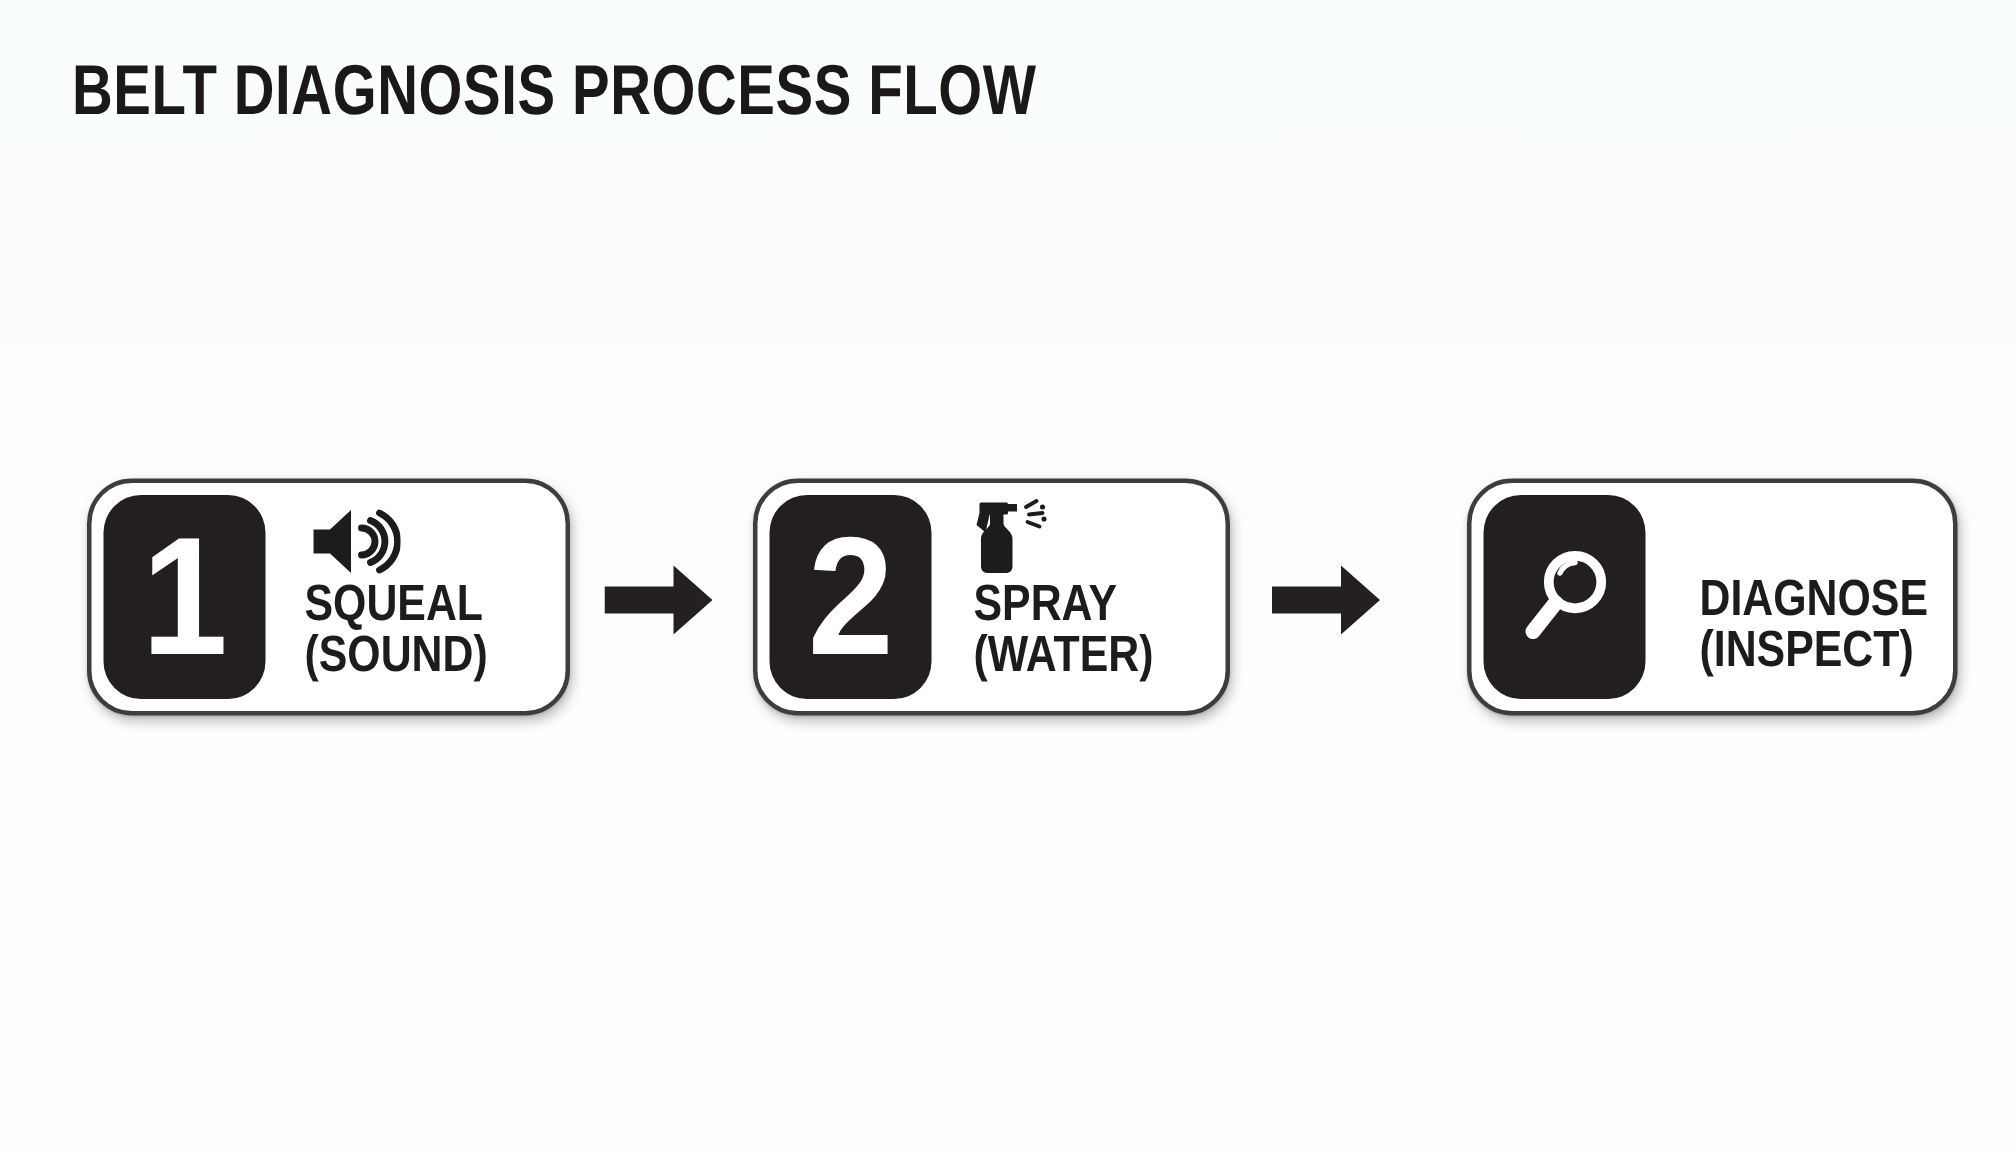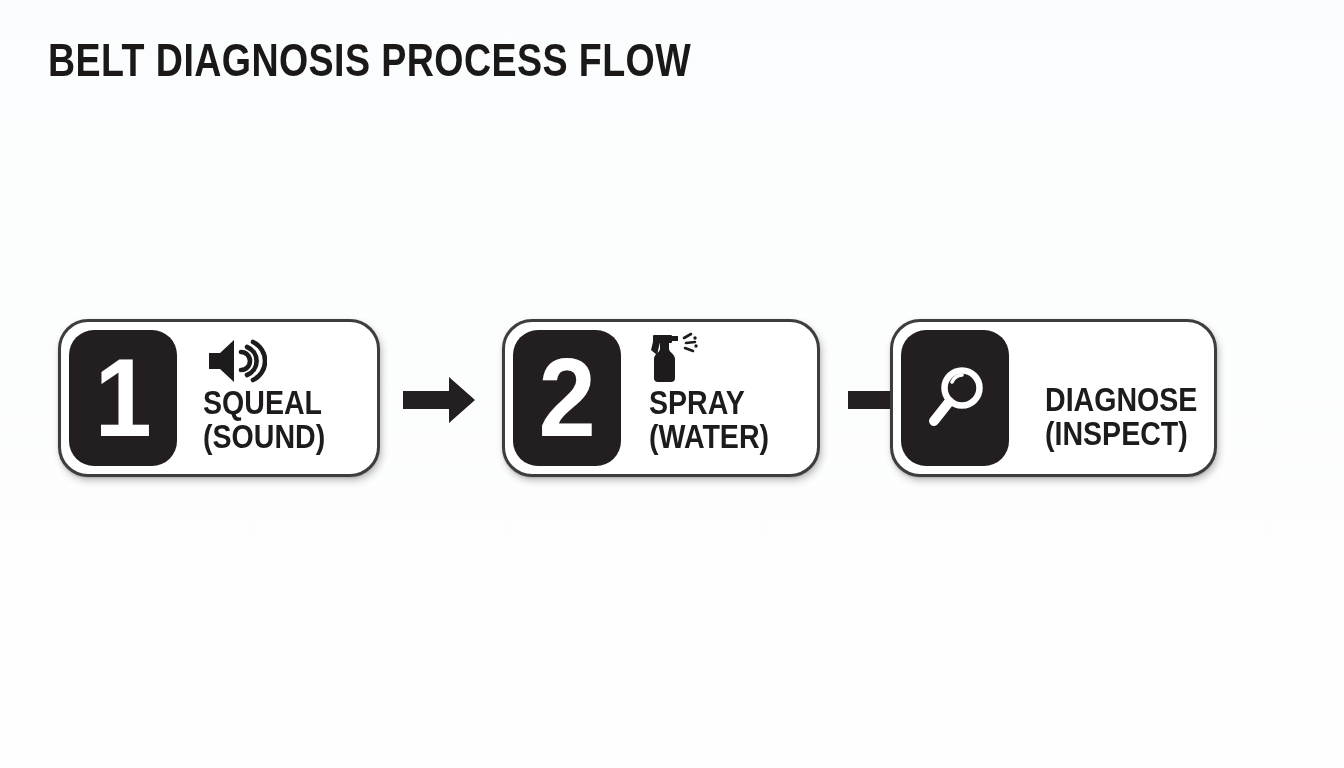--- a/index.html
+++ b/index.html
@@ -14,21 +14,21 @@
     white-space:nowrap; letter-spacing:0.5px;
     transform:scaleX(0.80); transform-origin:left top;
   }
   .card {
     position:absolute; top:319px; height:158px; box-sizing:border-box;
     background:#ffffff; border:3px solid #3d3d3d; border-radius:30px;
     box-shadow: 2px 4px 7px rgba(55,55,60,0.30), 0 1px 2px rgba(55,55,60,0.18);
   }
   .card1 { left:58px;  width:322px; }
   .card2 { left:502px; width:318px; }
-  .card3 { left:890px; width:327px; }
+  .card3 { left:978px; width:327px; }
   .badge {
     position:absolute; left:8px; top:8px; bottom:8px; width:108px;
     background:#231f20; border-radius:25px;
     display:flex; align-items:center; justify-content:center;
   }
   .badge-num {
     color:#ffffff; font-size:112px; font-weight:bold; line-height:1;
     transform:scaleX(0.92); transform-origin:center;
   }
   .step-icon { position:absolute; }

